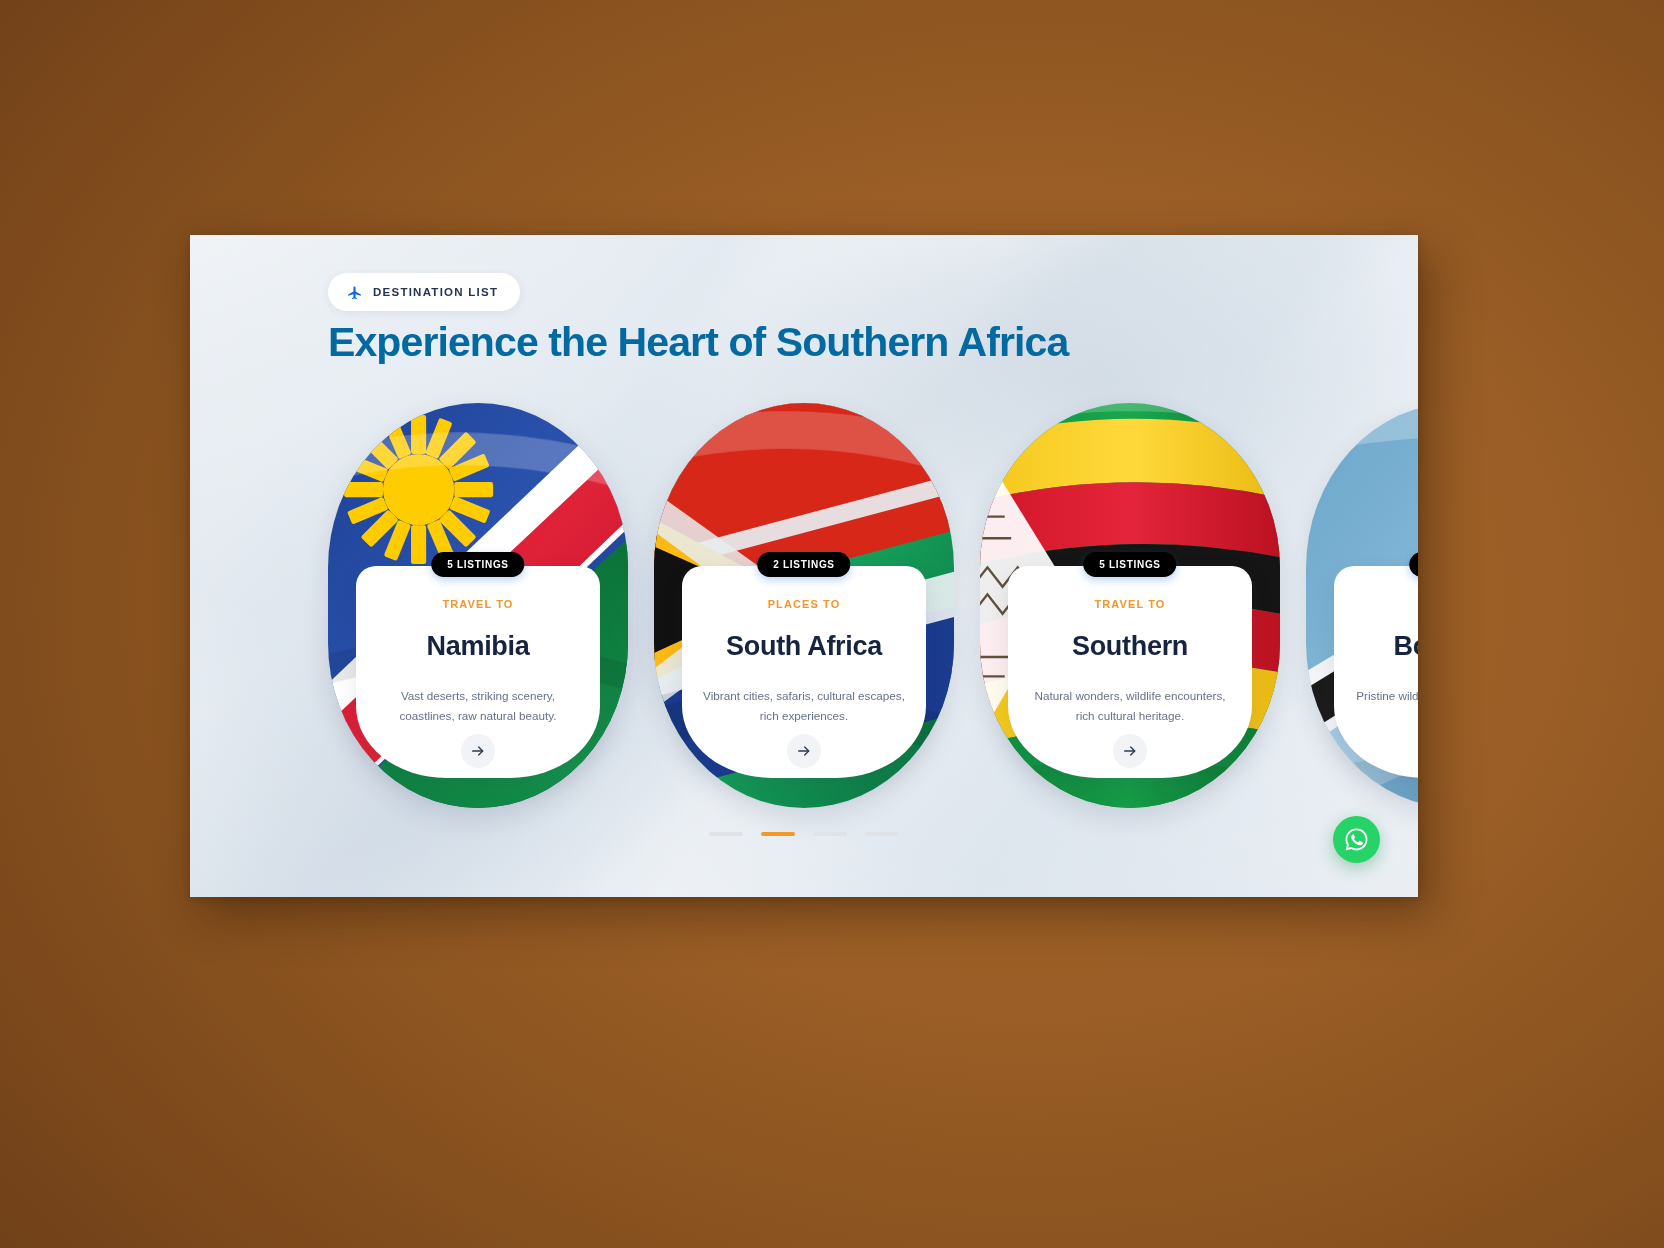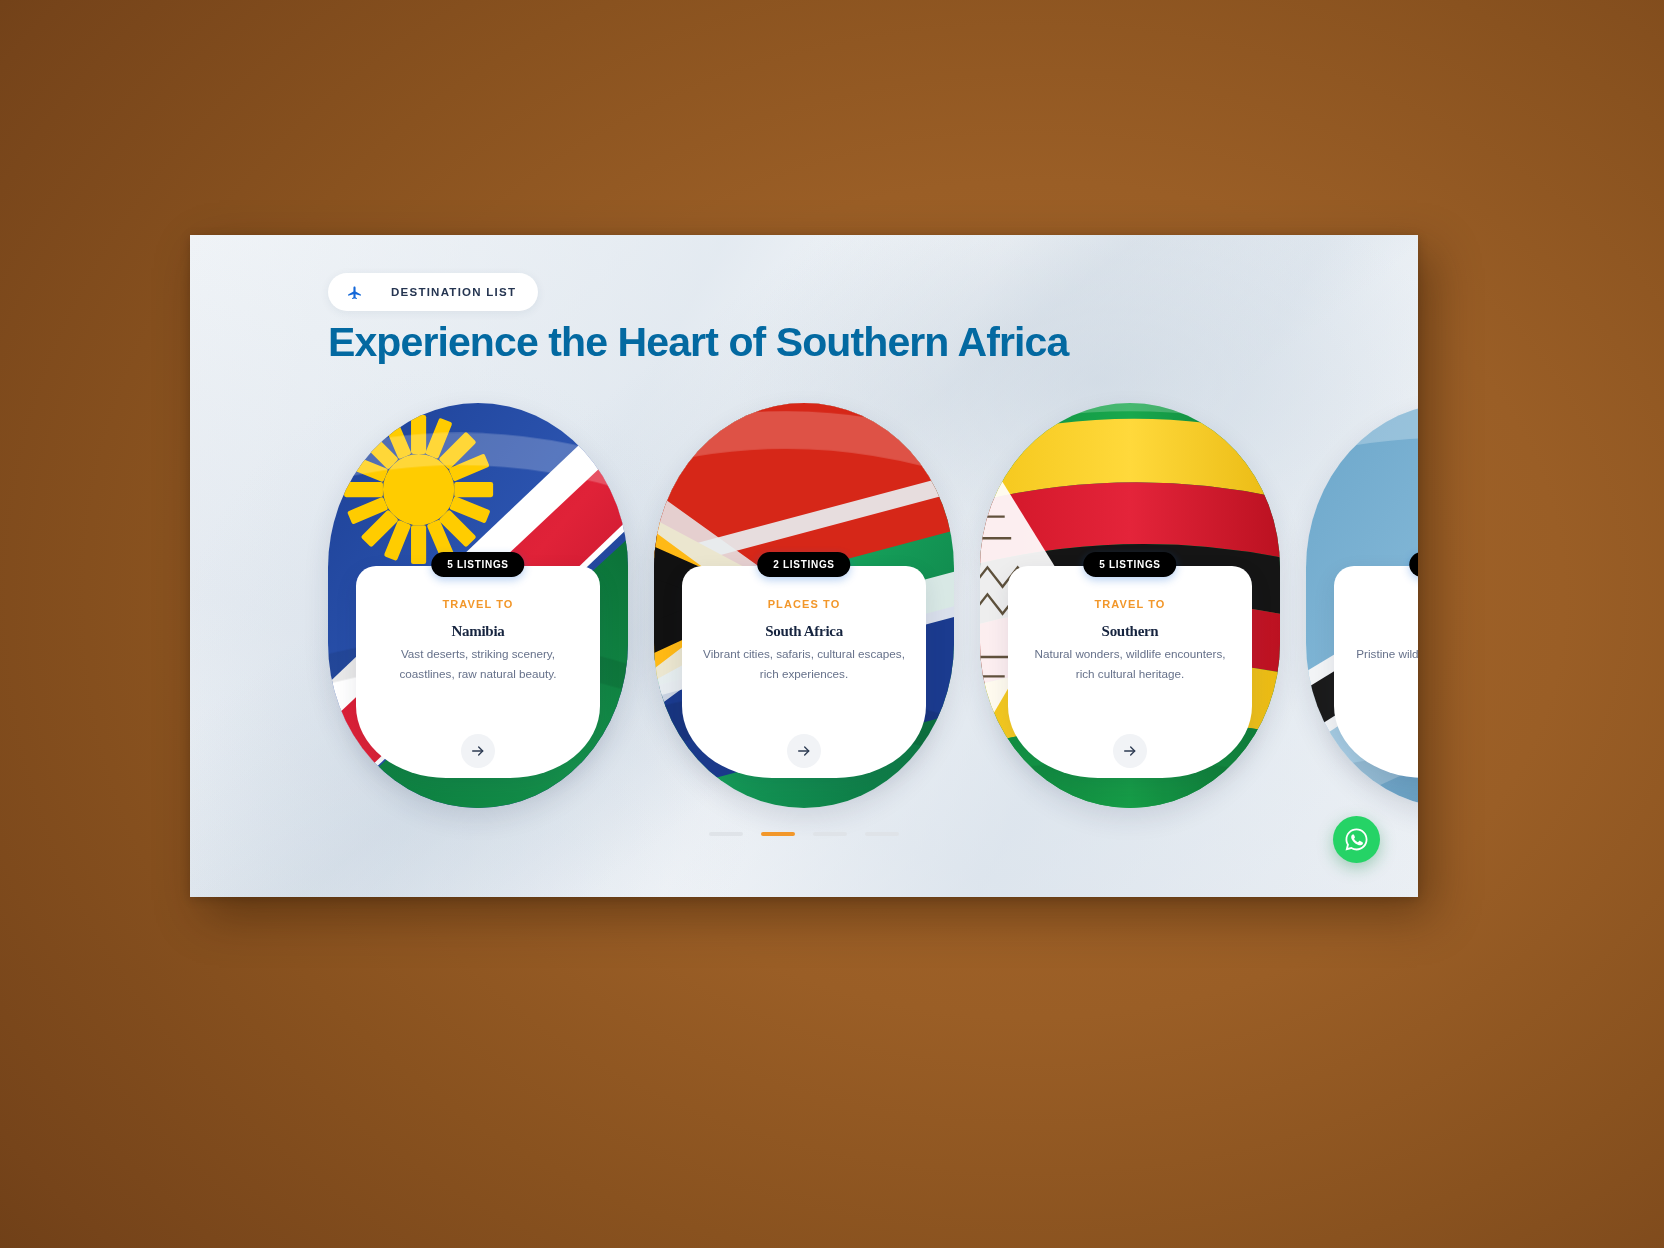--- a/index.html
+++ b/index.html
@@ -38,21 +38,21 @@
       radial-gradient(ellipse 520px 300px at 74% 22%, rgba(198,210,222,.55), transparent 70%),
       radial-gradient(ellipse 420px 520px at 22% 76%, rgba(205,216,228,.45), transparent 72%),
       linear-gradient(142deg, transparent 30%, rgba(188,202,216,.35) 46%, transparent 60%);
   }
   #frame .content { position: relative; z-index: 2; width: 100%; height: 100%; }
 
   
   .pill-badge {
     position: absolute; left: 138px; top: 38px;
     height: 38px; padding: 0 22px 0 18px;
-    display: flex; align-items: center; gap: 28px;
+    display: flex; align-items: center; gap: 10px;
     background: #ffffff; border-radius: 999px;
     box-shadow: 0 2px 10px rgba(30,50,80,.07);
   }
   .pill-badge .plane { display: flex; align-items: center; }
   .pill-badge .label {
     font-size: 11.5px; font-weight: 700; letter-spacing: 1.25px;
     color: #253551;
   }
   
   .headline {
@@ -92,29 +92,28 @@
   .listing-chip {
     position: absolute; left: 50%; top: -14px; transform: translateX(-50%);
     background: #000000; color: #fff;
     font-size: 10px; font-weight: 700; letter-spacing: .7px;
     padding: 7px 16px; border-radius: 999px;
     white-space: nowrap;
     box-shadow: 0 3px 8px rgba(20,104,216,.30);
   }
   .kicker {
     font-size: 11px; font-weight: 700; letter-spacing: 1.1px;
-    color: #f2972a; margin-bottom: 13px;
+    color: #f2972a; margin-bottom: 21px;
   }
   .country {
-    font-size: 15px; font-weight: 700; color: #16243f;
+    font-size: 27px; font-weight: 700; color: #16243f;
     letter-spacing: -.3px;
-    font-family: Liberation Serif, serif;
   }
   .desc {
-    margin: 4px auto 0; width: 86%;
+    margin: 24px auto 0; width: 86%;
     font-size: 11.7px; line-height: 1.75; color: #66718a;
   }
   .go-btn {
     position: absolute; left: 50%; bottom: 10px; transform: translateX(-50%);
     width: 34px; height: 34px; border-radius: 50%;
     background: #f1f3f6;
     display: flex; align-items: center; justify-content: center;
     border: none; cursor: pointer;
   }
 

